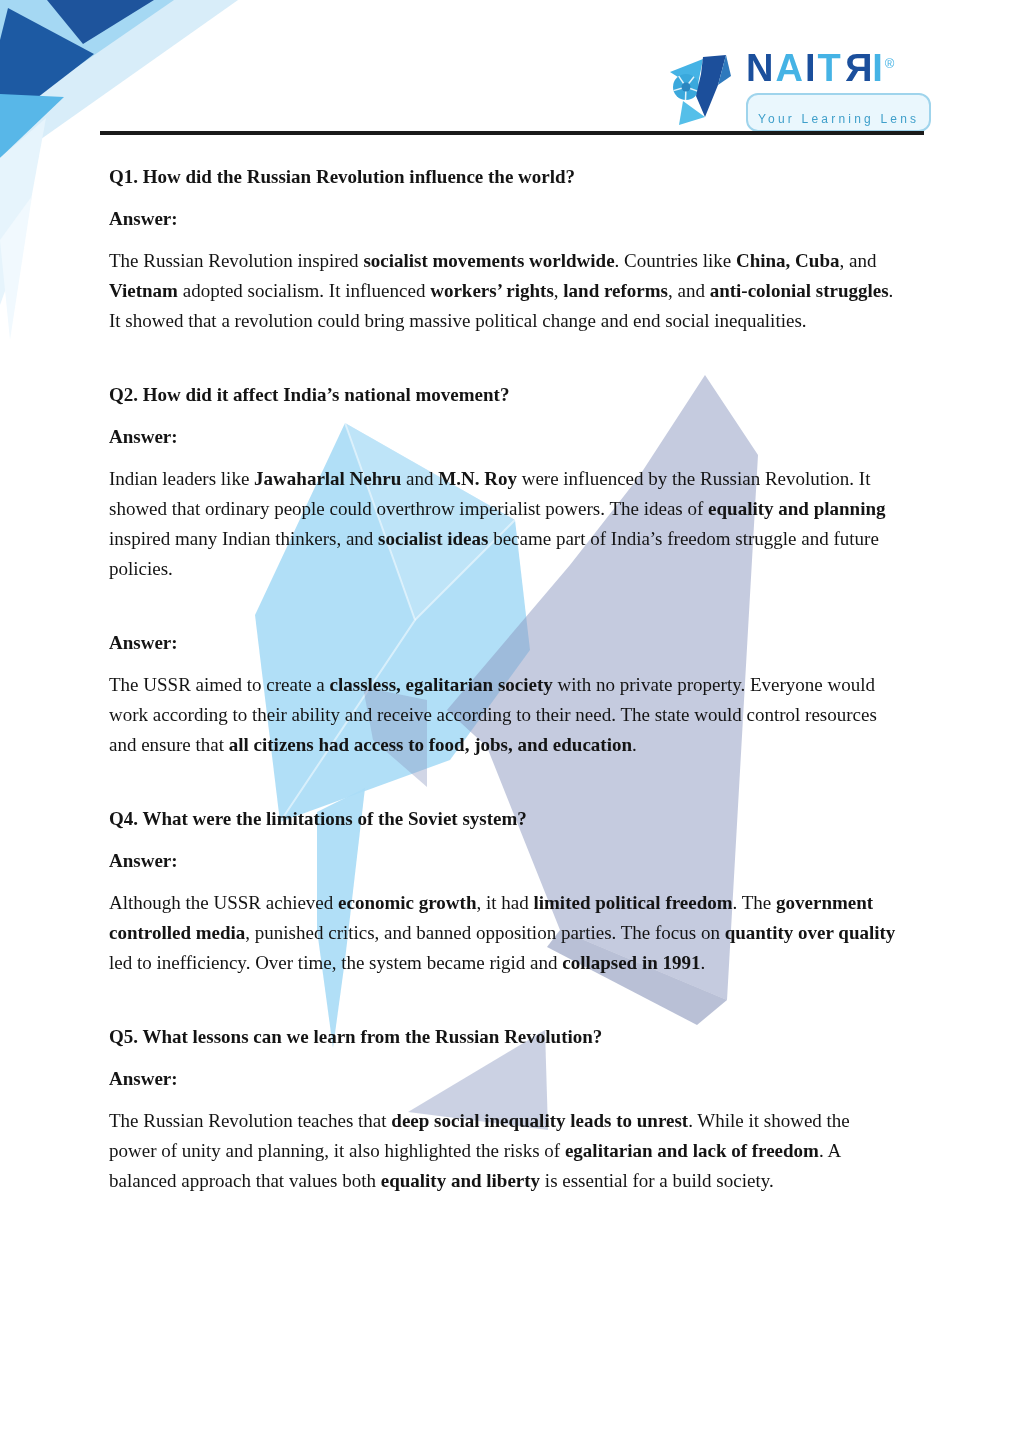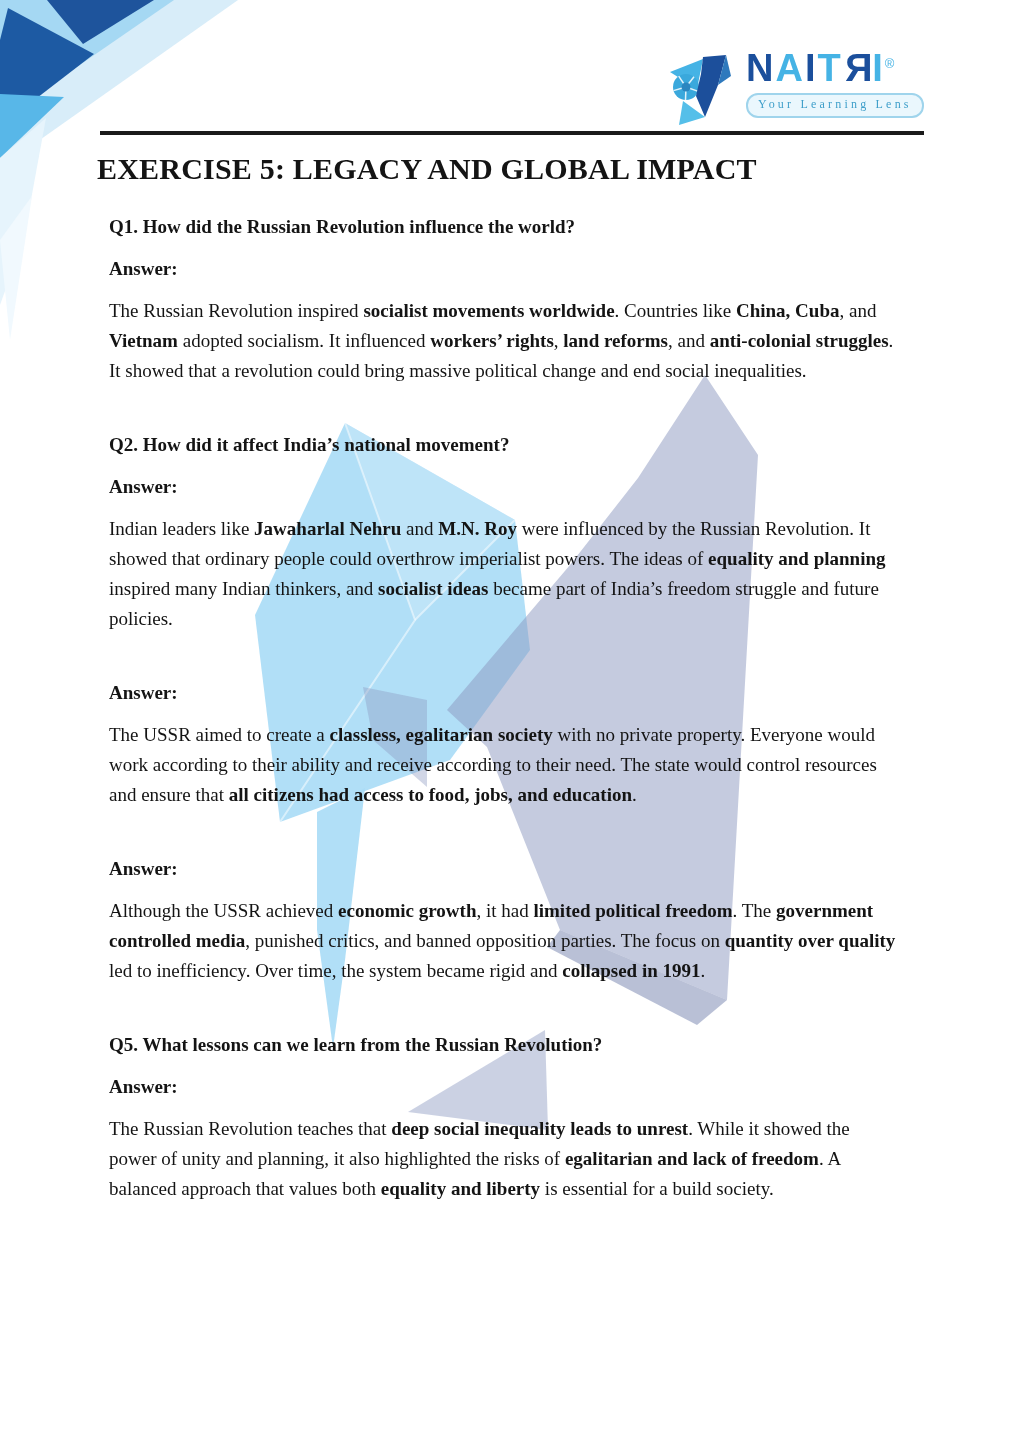--- a/index.html
+++ b/index.html
@@ -22,24 +22,24 @@
   }
   .wordmark .lt{display:inline-block;}
   .wordmark [data-tone="navy"]{color:var(--navy,#1b4f9c);}
   .wordmark [data-tone="sky"]{color:var(--sky,#45b3e5);}
   .wordmark [data-flip="true"]{transform:scaleX(-1);}
   .reg{
     font-family:"Liberation Sans",sans-serif;font-size:13px;font-weight:400;
     color:var(--sky,#45b3e5);vertical-align:top;position:relative;top:-4px;letter-spacing:0;
   }
   .tagline{
-    display:inline-block;margin-top:5px;padding:2px 10px 4px 10px;
+    display:inline-block;margin-top:5px;padding:17px 10px 4px 10px;
     border:2px solid var(--tagline-border,#9fd4ec);border-radius:12px;
     background:var(--tagline-bg,#eaf7fd);
-    font-family:Liberation Serif, serif;font-size:12px;letter-spacing:3.2px;
+    font-family:Liberation Sans, sans-serif;font-size:12px;letter-spacing:3.2px;
     color:var(--tagline-text,#3f9fca);white-space:nowrap;
   }
   .header-rule{position:absolute;left:100px;top:131px;width:824px;height:4px;background:var(--rule,#1a1a1a);z-index:3;}
   
   .content{position:absolute;left:97px;top:150px;width:812px;z-index:2;}
   .doc-title{
     margin:0 0 24px 0;font-size:30px;line-height:38px;font-weight:700;letter-spacing:.2px;
   }
   .qa-block{margin:0 0 44px 0;}
   .qa-block p{margin:12px;font-size:19px;line-height:30px;}
@@ -91,40 +91,40 @@
     </svg>
     <div class="logo-right">
       <div class="wordmark"><span class="lt" data-tone="navy">N</span><span class="lt" data-tone="sky">A</span><span class="lt" data-tone="navy">I</span><span class="lt" data-tone="sky">T</span><span class="lt" id="flip-r" data-tone="navy" data-flip="true">R</span><span class="lt" data-tone="sky">I</span><span class="reg">®</span></div>
       <div class="tagline">Your Learning Lens</div>
     </div>
   </div>
 
   <div class="header-rule"></div>
 
   <div class="content">
-    <h1 class="doc-title">EXERCISE 5: LEGACY AND GLOBAL IMPACT</h1>
 
     <div class="qa-block">
       <p class="q-heading">Q1. How did the Russian Revolution influence the world?</p>
       <p class="a-label">Answer:</p>
       <p class="a-text"><span>The Russian Revolution inspired </span><b>socialist movements worldwide</b><span>. Countries like </span><b>China, Cuba</b><span>, and </span><b>Vietnam</b><span> adopted socialism. It influenced </span><b>workers’ rights</b><span>, </span><b>land reforms</b><span>, and </span><b>anti-colonial struggles</b><span>. It showed that a revolution could bring massive political change and end social inequalities.</span></p>
     </div>
 
     <div class="qa-block">
       <p class="q-heading">Q2. How did it affect India’s national movement?</p>
       <p class="a-label">Answer:</p>
       <p class="a-text"><span>Indian leaders like </span><b>Jawaharlal Nehru</b><span> and </span><b>M.N. Roy</b><span> were influenced by the Russian Revolution. It showed that ordinary people could overthrow imperialist powers. The ideas of </span><b>equality and planning</b><span> inspired many Indian thinkers, and </span><b>socialist ideas</b><span> became part of India’s freedom struggle and future policies.</span></p>
     </div>
 
     <div class="qa-block">
       <p class="a-label">Answer:</p>
       <p class="a-text"><span>The USSR aimed to create a </span><b>classless, egalitarian society</b><span> with no private property. Everyone would work according to their ability and receive according to their need. The state would control resources and ensure that </span><b>all citizens had access to food, jobs, and education</b><span>.</span></p>
     </div>
 
     <div class="qa-block">
+      <p class="q-heading">Q4. What were the limitations of the Soviet system?</p>
       <p class="a-label">Answer:</p>
       <p class="a-text"><span>Although the USSR achieved </span><b>economic growth</b><span>, it had </span><b>limited political freedom</b><span>. The </span><b>government controlled media</b><span>, punished critics, and banned opposition parties. The focus on </span><b>quantity over quality</b><span> led to inefficiency. Over time, the system became rigid and </span><b>collapsed in 1991</b><span>.</span></p>
     </div>
 
     <div class="qa-block">
       <p class="q-heading">Q5. What lessons can we learn from the Russian Revolution?</p>
       <p class="a-label">Answer:</p>
       <p class="a-text"><span>The Russian Revolution teaches that </span><b>deep social inequality leads to unrest</b><span>. While it showed the power of unity and planning, it also highlighted the risks of </span><b>egalitarian and lack of freedom</b><span>. A balanced approach that values both </span><b>equality and liberty</b><span> is essential for a build society.</span></p>
     </div>
   </div>

